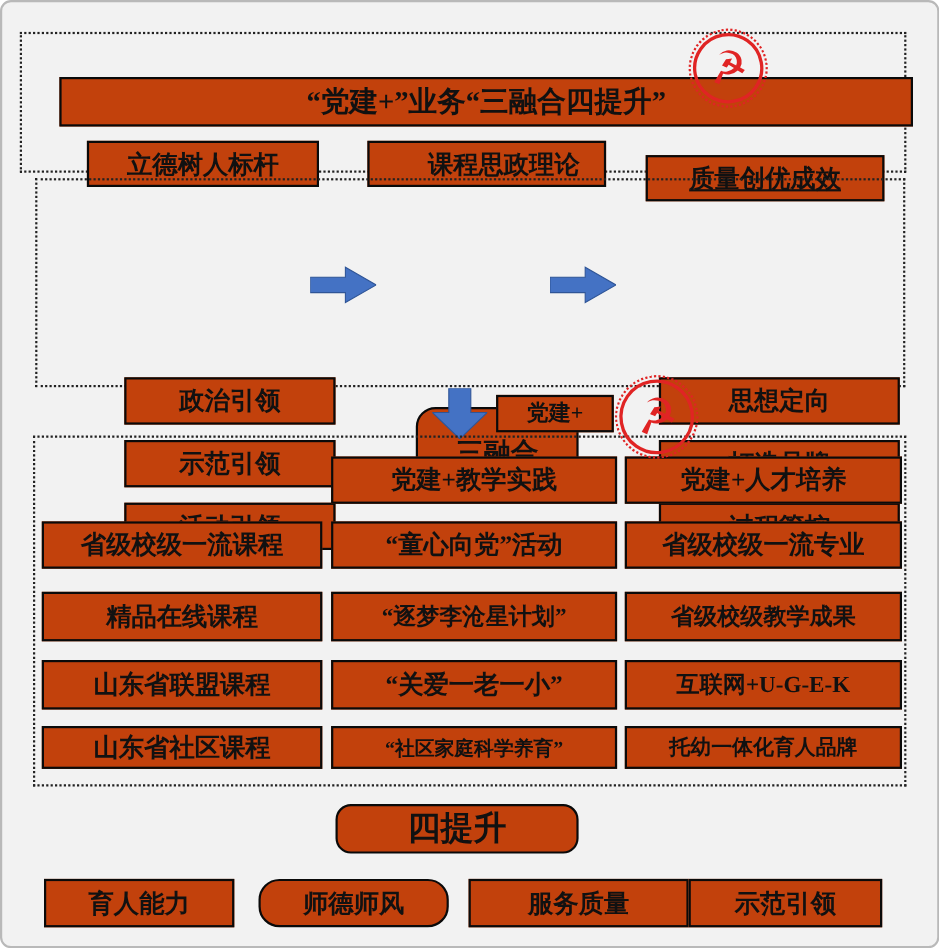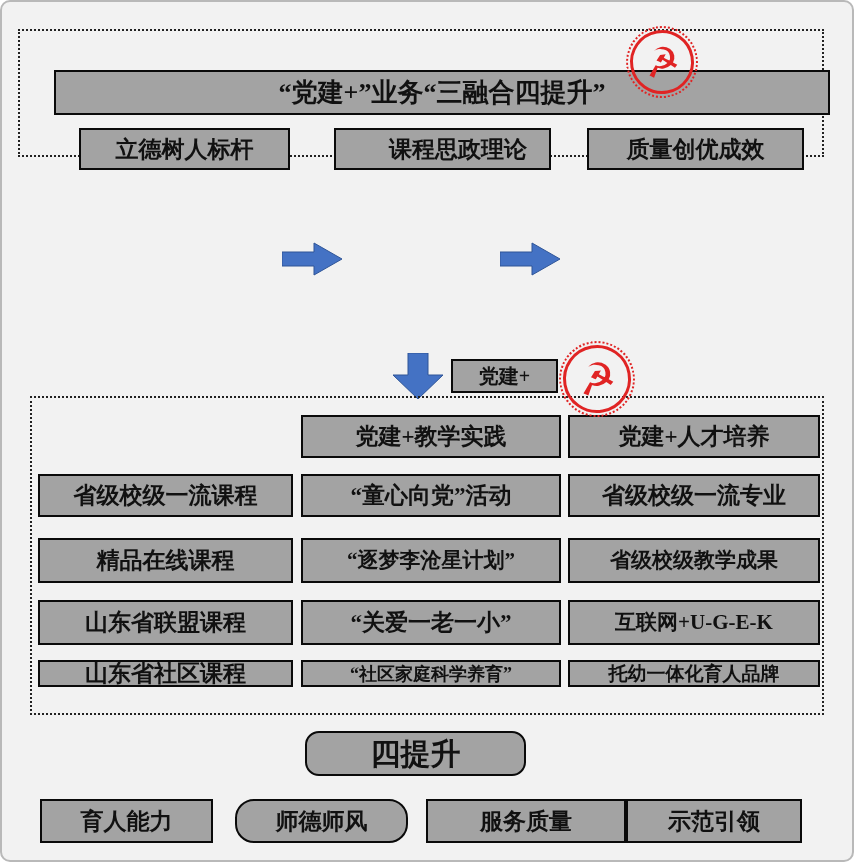--- a/index.html
+++ b/index.html
@@ -17,34 +17,34 @@
   .dotted{
     position:absolute;
     border:2px dotted #222;
     box-sizing:border-box;
   }
   .sec1{left:16px;top:27px;width:806px;height:128px;}
   .sec2{left:30px;top:160px;width:791px;height:190px;}
   .sec3{left:28px;top:394px;width:794px;height:319px;}
   .box{
     position:absolute;
-    background:#a3a3a3;
+    background:#c2410c;
     border:2px solid #0a0a0a;
     box-sizing:border-box;
     display:flex;align-items:center;justify-content:center;
     font-weight:bold;
     font-size:23px;
     white-space:nowrap;
     line-height:1;
   }
   .rounded{border-radius:18px;}
   .title-box{left:34px;top:39px;width:776px;height:45px;font-size:26px;}
   .pillar1{left:59px;top:97px;width:211px;height:42px;}
   .pillar2{left:314px;top:97px;width:217px;height:42px;padding-left:31px;}
-  .pillar3{left:567px;top:97px;width:217px;height:42px;}
+  .pillar3{left:567px;top:110px;width:217px;height:42px;text-decoration:underline;}
 
   .lead1{left:79px;top:179px;width:192px;height:43px;}
   .lead2{left:79px;top:236px;width:192px;height:43px;}
   .lead3{left:79px;top:293px;width:192px;height:43px;}
   .center-box{left:344px;top:206px;width:148px;height:85px;font-size:25px;}
   .out1{left:565px;top:179px;width:219px;height:43px;}
   .out2{left:565px;top:236px;width:219px;height:43px;}
   .out3{left:565px;top:293px;width:219px;height:43px;}
 
   .arrow{position:absolute;display:block;}
@@ -55,21 +55,21 @@
   .connector-box{left:449px;top:357px;width:107px;height:34px;font-size:20px;}
 
   
   .c1{left:36px;width:255px;}
   .c2{left:299px;width:260px;}
   .c3{left:566px;width:252px;}
   .r1{top:413px;height:43px;}
   .r2{top:472px;height:43px;}
   .r3{top:536px;height:45px;}
   .r4{top:598px;height:45px;}
-  .r5{top:658px;height:27px;}
+  .r5{top:658px;height:39px;}
   .fs21{font-size:21px;}
   .fs19{font-size:19px;}
   .fs18{font-size:18px;}
 
   .footer-label{left:303px;top:729px;width:221px;height:45px;border-radius:14px;font-size:30px;}
   .f1{left:38px;top:797px;width:173px;height:44px;}
   .f2{left:233px;top:797px;width:173px;height:44px;border-radius:19px;}
   .f3{left:424px;top:797px;width:200px;height:44px;}
   .f4{left:624px;top:797px;width:176px;height:44px;}
 
@@ -97,20 +97,29 @@
   <section class="dotted sec1">
     <div class="box title-box">“党建+”业务“三融合四提升”</div>
     <div class="box pillar1">立德树人标杆</div>
     <div class="box pillar2">课程思政理论</div>
     <div class="box pillar3">质量创优成效</div>
   </section>
   <div class="emblem emblem1">
     <span>☭</span>
   </div>
 
+  <section class="dotted sec2">
+    <div class="box lead1">政治引领</div>
+    <div class="box lead2">示范引领</div>
+    <div class="box lead3">活动引领</div>
+    <div class="box rounded center-box">三融合</div>
+    <div class="box out1">思想定向</div>
+    <div class="box out2">打造品牌</div>
+    <div class="box out3">过程管控</div>
+  </section>
 
   <svg class="arrow arrow-l" width="60" height="36" viewBox="0 0 60 36">
     <polygon points="0,11 32,11 32,2 60,18 32,34 32,25 0,25" stroke="#2f5597" stroke-width="1" fill="#4472c4"></polygon>
   </svg>
   <svg class="arrow arrow-r" width="60" height="36" viewBox="0 0 60 36">
     <polygon points="0,11 32,11 32,2 60,18 32,34 32,25 0,25" stroke="#2f5597" stroke-width="1" fill="#4472c4"></polygon>
   </svg>
   <svg class="arrow arrow-d" width="50" height="46" viewBox="0 0 50 46">
     <polygon points="15,0 35,0 35,22 50,22 25,46 0,22 15,22" stroke="#2f5597" stroke-width="1" fill="#4472c4"></polygon>
   </svg>

